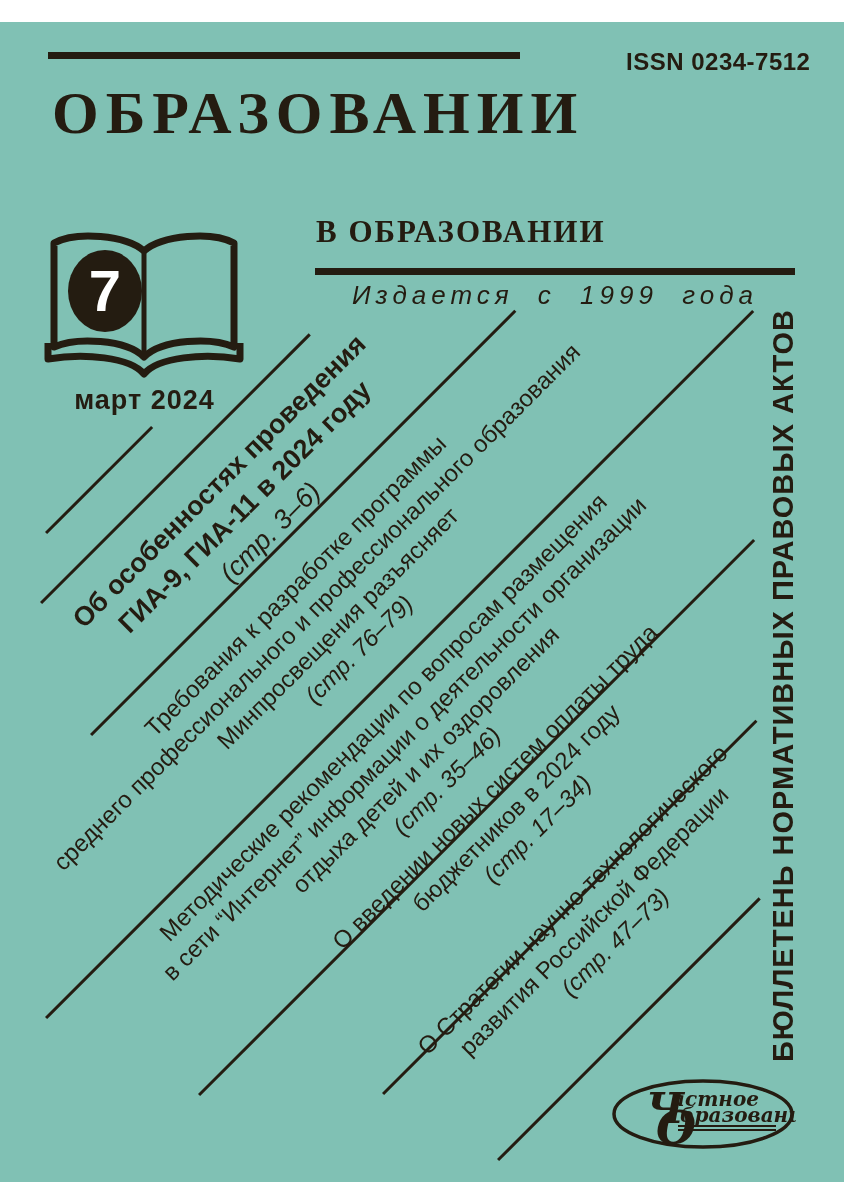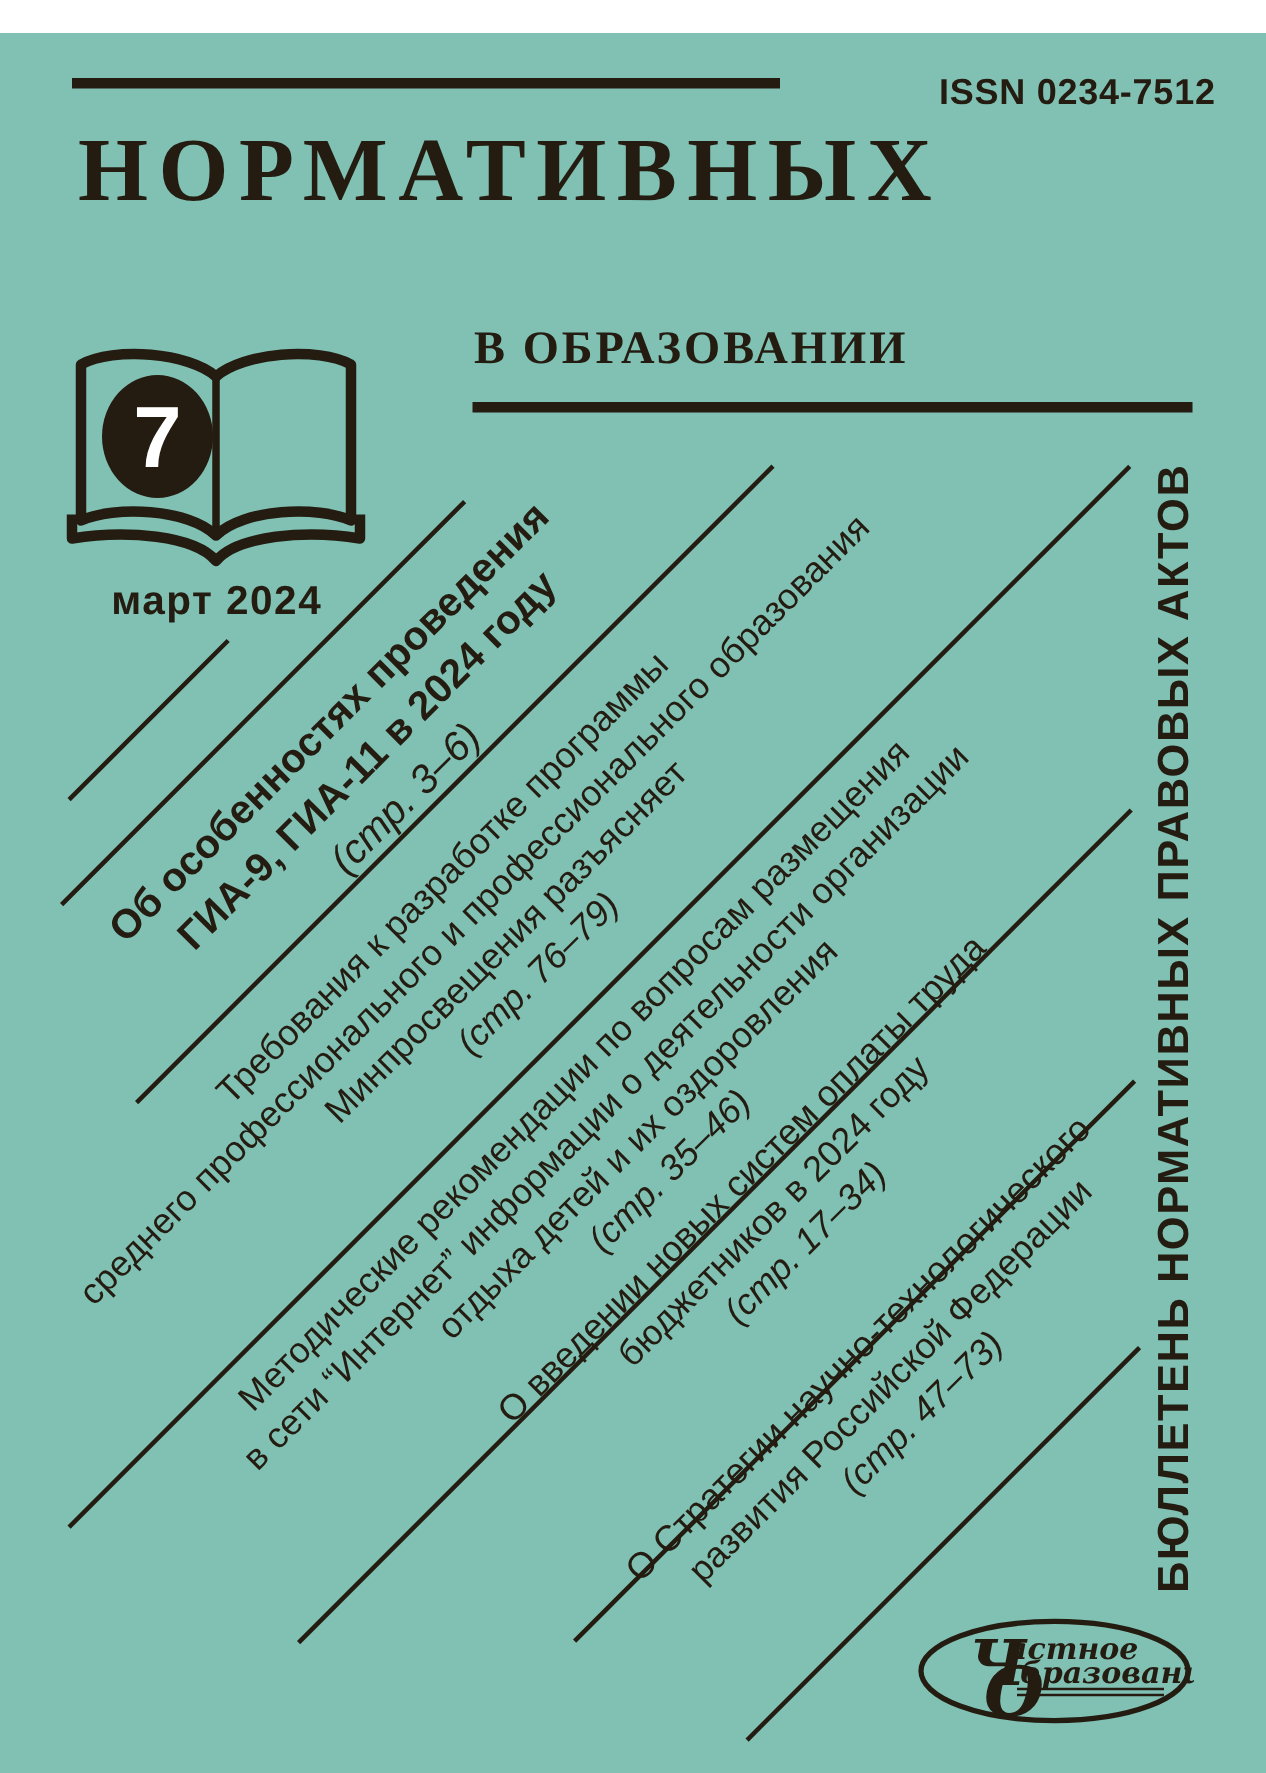--- a/index.html
+++ b/index.html
@@ -59,23 +59,24 @@
   .logo{position:absolute;left:610px;top:1056px;}
 </style>
 </head>
 <body>
 
 <div class="page">
 
   <div class="rule" style="left:48px;top:30px;width:472px;"></div>
   <div class="issn">ISSN 0234-7512</div>
 
-  <div class="title title-1">НОРМАТИВНЫХ</div>
+  <div class="title title-1">ОБРАЗОВАНИИ</div>
   <div class="title title-3">В ОБРАЗОВАНИИ</div>
   <div class="rule" style="left:315px;top:246px;width:480px;"></div>
+  <div class="since">Издается с 1999 года</div>
 
   <div class="book">
     <svg width="205" height="160" viewBox="0 0 205 160">
       <path d="M102 24 C84 8 34 4 12 16 L12 120 C34 110 84 112 102 130 C120 112 170 110 192 120 L192 16 C170 4 120 8 102 24 Z" fill="none" stroke="#241c11" stroke-width="7" stroke-linejoin="round"></path>
       <path d="M6 116 L6 132 C42 126 88 130 102 147 C116 130 162 126 198 132 L198 116" fill="none" stroke="#241c11" stroke-width="7" stroke-linejoin="round"></path>
       <path d="M102 24 L102 130" fill="none" stroke="#241c11" stroke-width="5"></path>
       <ellipse cx="63" cy="64" rx="37" ry="41" fill="#241c11"></ellipse>
       <text x="63" y="84" text-anchor="middle" font-family="Liberation Sans, sans-serif" font-size="58" font-weight="bold" fill="#ffffff">7</text>
     </svg>
   </div>

